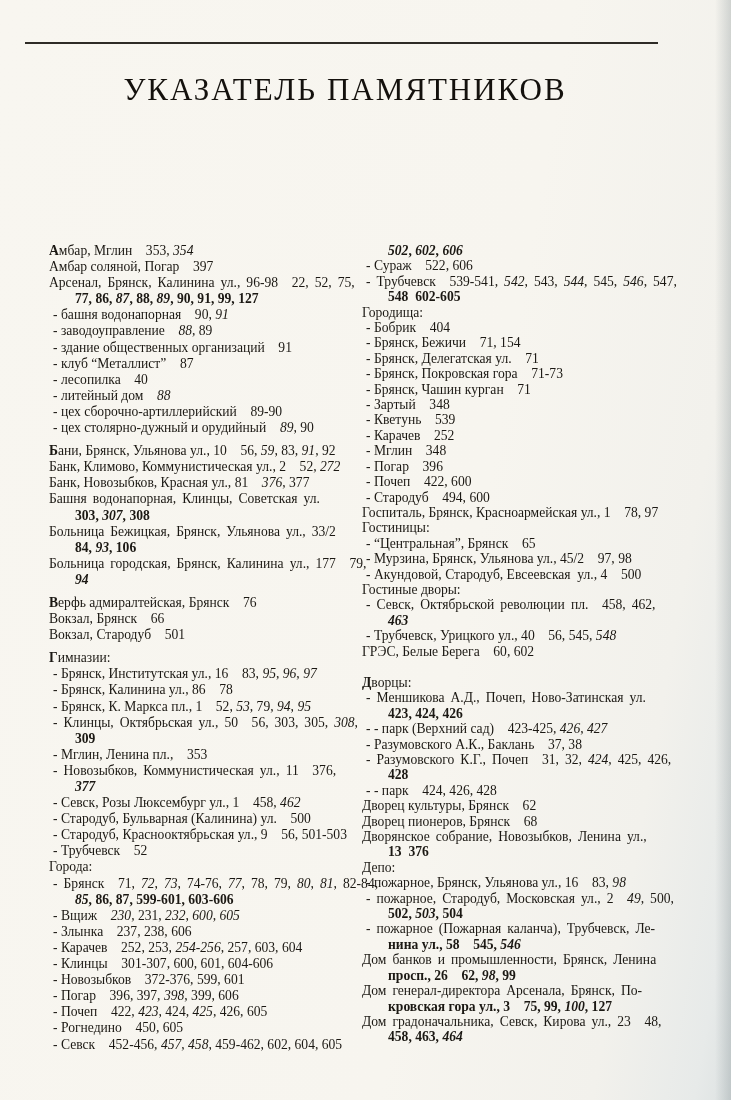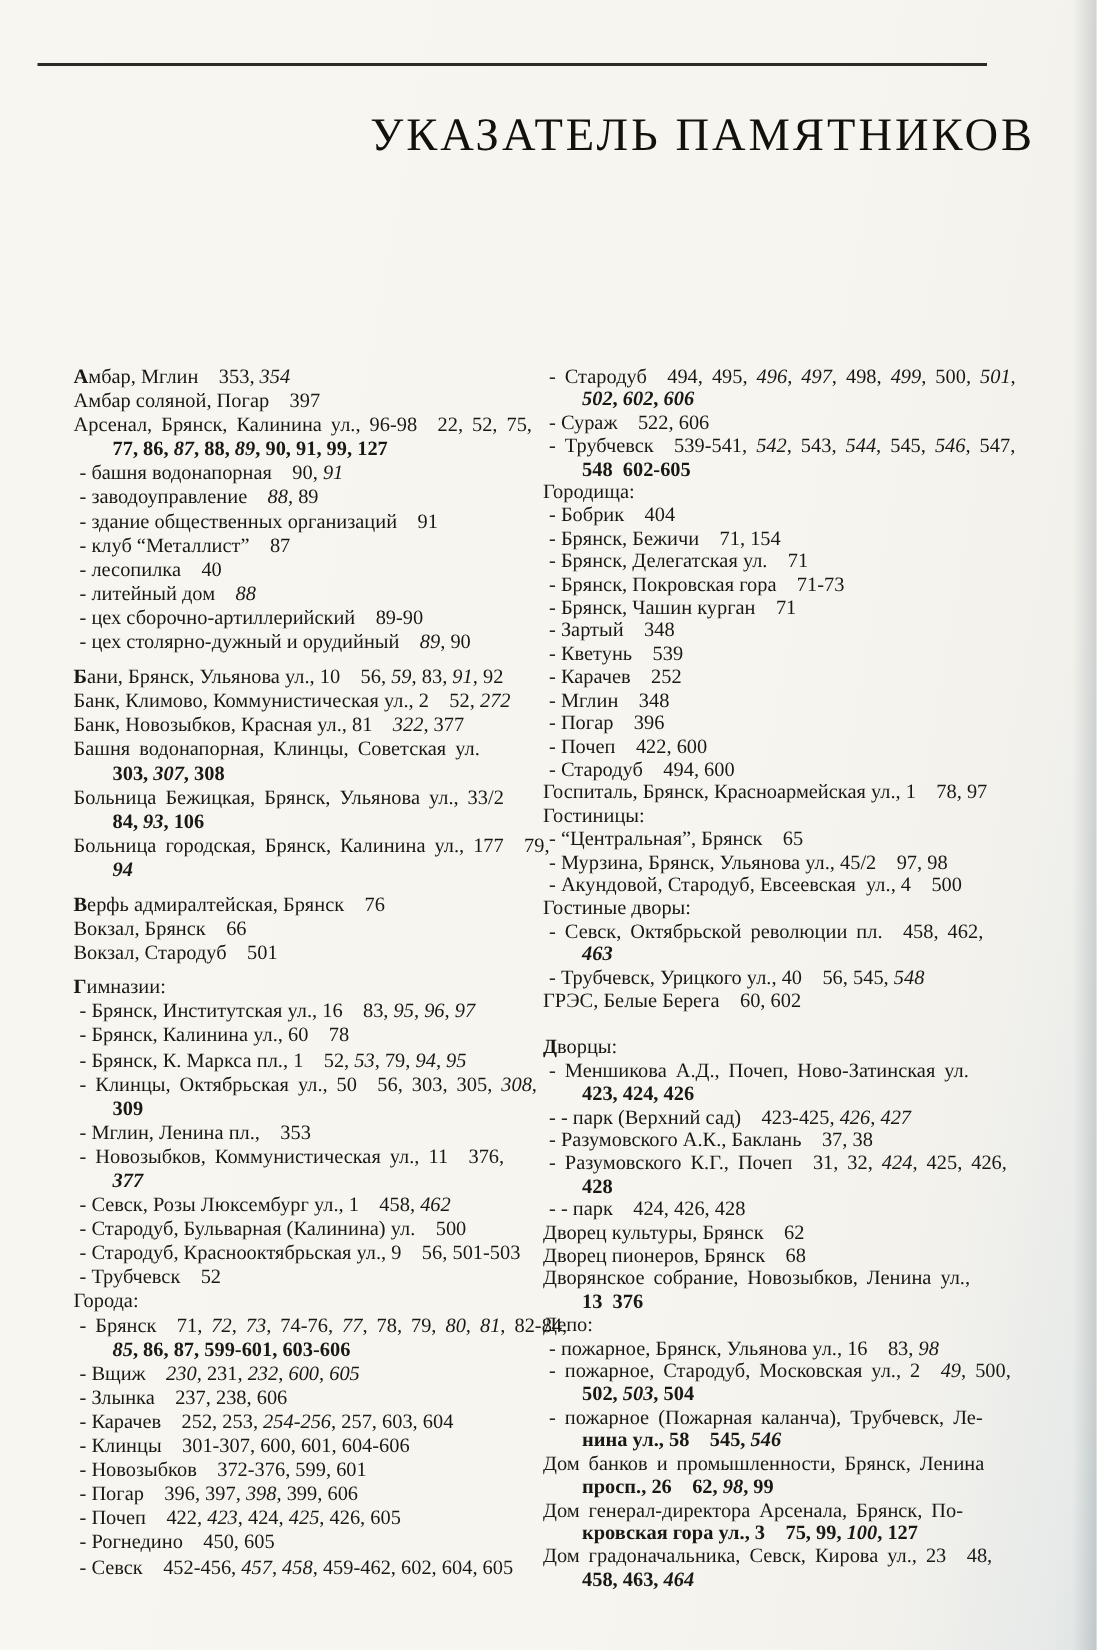--- a/index.html
+++ b/index.html
@@ -14,21 +14,21 @@
     background:linear-gradient(100deg,#f8f6f0 0%,#f7f5ef 62%,#f2f1ec 85%,#e7eae9 96%,#dde2e2 100%);
     color:#1b1813;
     overflow:hidden;
   }
   .rule{
     position:absolute;left:25px;top:42px;width:633px;height:2px;
     background:#2e2b26;
   }
   .title{
     position:absolute;left:0;top:72px;width:690px;
-    text-align:right;
+    text-align:center;
     font-size:31px;
     letter-spacing:2px;
     white-space:nowrap;
     color:#14110d;
   }
   .col{position:absolute;top:243px;}
   .col-left{left:25px;width:340px;font-size:13.6px;line-height:16.1px;margin-left:24px;}
   .col-right{left:362px;width:302px;font-size:13.6px;line-height:15.4px;}
   .ln{white-space:nowrap;}
   .ln.i1{padding-left:4px;}
@@ -59,35 +59,35 @@
       <div class="ln i1">- заводоуправление <i>88</i>, 89</div>
       <div class="ln i1">- здание общественных организаций 91</div>
       <div class="ln i1">- клуб “Металлист” 87</div>
       <div class="ln i1">- лесопилка 40</div>
       <div class="ln i1">- литейный дом <i>88</i></div>
       <div class="ln i1">- цех сборочно-артиллерийский 89-90</div>
       <div class="ln i1">- цех столярно-дужный и орудийный <i>89</i>, 90</div>
       <div class="sp"></div>
       <div class="ln"><b>Б</b>ани, Брянск, Ульянова ул., 10 56, <i>59</i>, 83, <i>91</i>, 92</div>
       <div class="ln">Банк, Климово, Коммунистическая ул., 2 52, <i>272</i></div>
-      <div class="ln">Банк, Новозыбков, Красная ул., 81 <i>322</i>, 377</div>
+      <div class="ln">Банк, Новозыбков, Красная ул., 81 <i>376</i>, 377</div>
       <div class="ln j">Башня водонапорная, Клинцы, Советская ул.</div>
       <div class="ln i2">303, <i>307</i>, 308</div>
       <div class="ln j">Больница Бежицкая, Брянск, Ульянова ул., 33/2</div>
       <div class="ln i2">84, <i>93</i>, 106</div>
       <div class="ln j">Больница городская, Брянск, Калинина ул., 177 79,</div>
       <div class="ln i2"><i>94</i></div>
       <div class="sp"></div>
       <div class="ln"><b>В</b>ерфь адмиралтейская, Брянск 76</div>
       <div class="ln">Вокзал, Брянск 66</div>
       <div class="ln">Вокзал, Стародуб 501</div>
       <div class="sp"></div>
       <div class="ln"><b>Г</b>имназии:</div>
       <div class="ln i1">- Брянск, Институтская ул., 16 83, <i>95</i>, <i>96</i>, <i>97</i></div>
-      <div class="ln i1">- Брянск, Калинина ул., 60 78</div>
+      <div class="ln i1">- Брянск, Калинина ул., 86 78</div>
       <div class="ln i1">- Брянск, К. Маркса пл., 1 52, <i>53</i>, 79, <i>94</i>, <i>95</i></div>
       <div class="ln i1 j">- Клинцы, Октябрьская ул., 50 56, 303, 305, <i>308</i>,</div>
       <div class="ln i2">309</div>
       <div class="ln i1">- Мглин, Ленина пл., 353</div>
       <div class="ln i1 j">- Новозыбков, Коммунистическая ул., 11 376,</div>
       <div class="ln i2"><i>377</i></div>
       <div class="ln i1">- Севск, Розы Люксембург ул., 1 458, <i>462</i></div>
       <div class="ln i1">- Стародуб, Бульварная (Калинина) ул. 500</div>
       <div class="ln i1">- Стародуб, Краснооктябрьская ул., 9 56, 501-503</div>
       <div class="ln i1">- Трубчевск 52</div>
@@ -98,21 +98,20 @@
       <div class="ln i1">- Злынка 237, 238, 606</div>
       <div class="ln i1">- Карачев 252, 253, <i>254-256</i>, 257, 603, 604</div>
       <div class="ln i1">- Клинцы 301-307, 600, 601, 604-606</div>
       <div class="ln i1">- Новозыбков 372-376, 599, 601</div>
       <div class="ln i1">- Погар 396, 397, <i>398</i>, 399, 606</div>
       <div class="ln i1">- Почеп 422, <i>423</i>, 424, <i>425</i>, 426, 605</div>
       <div class="ln i1">- Рогнедино 450, 605</div>
       <div class="ln i1">- Севск 452-456, <i>457</i>, <i>458</i>, 459-462, 602, 604, 605</div>
     </div>
   <div class="col col-right">
-      <div class="ln i1 j">- Стародуб 494, 495, <i>496</i>, <i>497</i>, 498, <i>499</i>, 500, <i>501</i>,</div>
       <div class="ln i2"><i>502</i>, <i>602</i>, <i>606</i></div>
       <div class="ln i1">- Сураж 522, 606</div>
       <div class="ln i1 j">- Трубчевск 539-541, <i>542</i>, 543, <i>544</i>, 545, <i>546</i>, 547,</div>
       <div class="ln i2">548 602-605</div>
       <div class="ln">Городища:</div>
       <div class="ln i1">- Бобрик 404</div>
       <div class="ln i1">- Брянск, Бежичи 71, 154</div>
       <div class="ln i1">- Брянск, Делегатская ул. 71</div>
       <div class="ln i1">- Брянск, Покровская гора 71-73</div>
       <div class="ln i1">- Брянск, Чашин курган 71</div>

